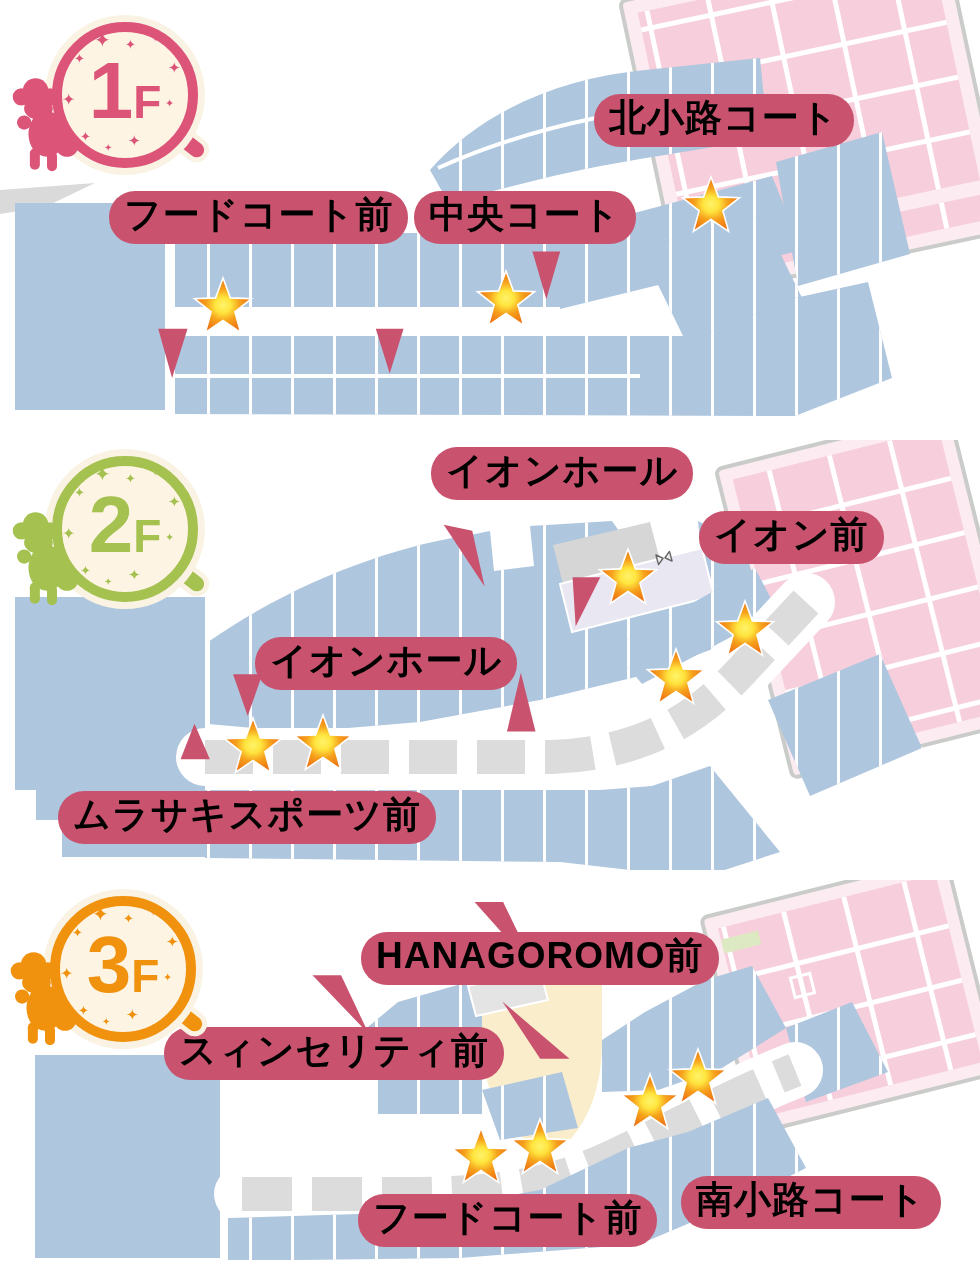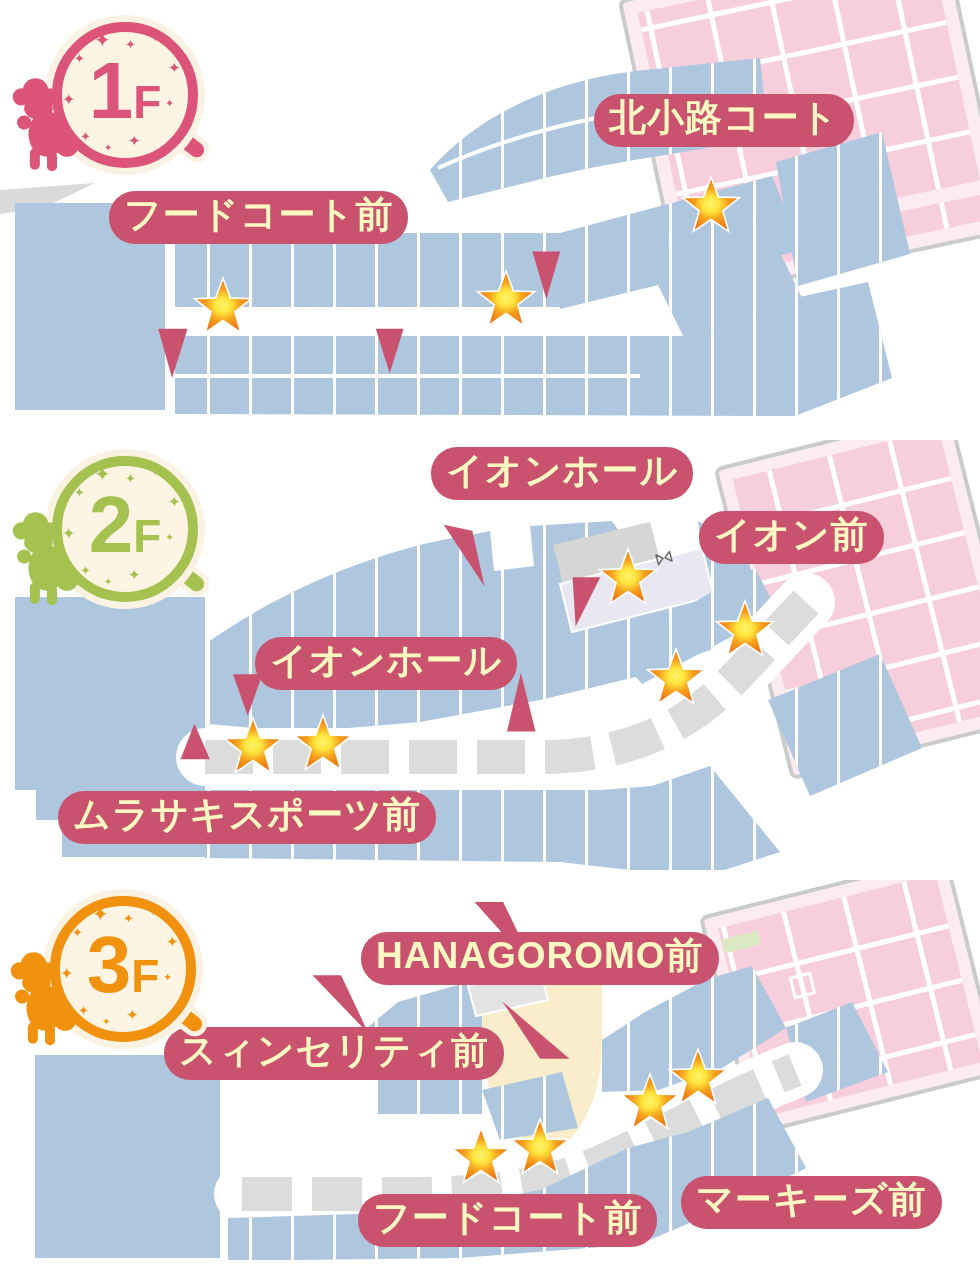--- a/index.html
+++ b/index.html
@@ -5,21 +5,21 @@
   html,body{margin:0;padding:0;background:#fff;}
   #stage{position:relative;width:980px;height:1270px;overflow:hidden;background:#ffffff;
          font-family:"Liberation Sans","DejaVu Sans",sans-serif;}
   svg{display:block;}
   .mapsvg{position:absolute;left:0;}
   .overlay{position:absolute;left:0;top:0;pointer-events:none;}
   
   .callout{
     position:absolute;
     background:#c9536e;
-    color:#fef9c3;
+    color:#000000;
     font-weight:700;
     font-size:37px;
     line-height:1.15;
     padding:3px 15px 7px;
     border-radius:26px;
     white-space:nowrap;
     letter-spacing:1px;
     z-index:30;
   }
   
@@ -230,30 +230,31 @@
   <svg class="star" style="left:666px;top:1047px" viewBox="-32 -32 64 64">
       <use href="#starShape" fill="url(#starGrad)"></use>
     </svg>
 
   <svg class="smallicon" style="left:655px;top:551px;transform:rotate(-15deg)" width="18" height="14" viewBox="0 0 18 14">
     <path d="M2,2 L8,7 L2,12 Z M16,2 L10,7 L16,12 Z" fill="#eeeeee" stroke="#666" stroke-width="1.4" stroke-linejoin="round"></path>
   </svg>
 
   <div class="callout" style="left:594px;top:94px">北小路コート</div>
   <div class="callout" style="left:109px;top:191px">フードコート前</div>
+  <div class="callout" style="left:414px;top:191px">中央コート</div>
 
   <div class="callout" style="left:431px;top:447px">イオンホール</div>
   <div class="callout" style="left:699px;top:511px">イオン前</div>
   <div class="callout" style="left:255px;top:637px">イオンホール</div>
   <div class="callout" style="left:58px;top:791px">ムラサキスポーツ前</div>
 
   <div class="callout" style="left:361px;top:932px">HANAGOROMO前</div>
   <div class="callout" style="left:164px;top:1027px">スィンセリティ前</div>
   <div class="callout" style="left:358px;top:1194px">フードコート前</div>
-  <div class="callout" style="left:681px;top:1176px">マーキーズ前</div>
+  <div class="callout" style="left:681px;top:1176px">南小路コート</div>
 
   <div class="badge" style="left: 8px; top: 12px; color: rgb(220, 84, 120);">
     <div class="handle"></div>
     <div class="ring">
       <span class="num">1</span>
         <span class="suf">F</span>
     </div>
     <svg class="mascot" width="86" height="100" viewBox="0 0 60 70">
       <g fill="currentColor">
         <circle cx="22" cy="12" r="9"></circle>

